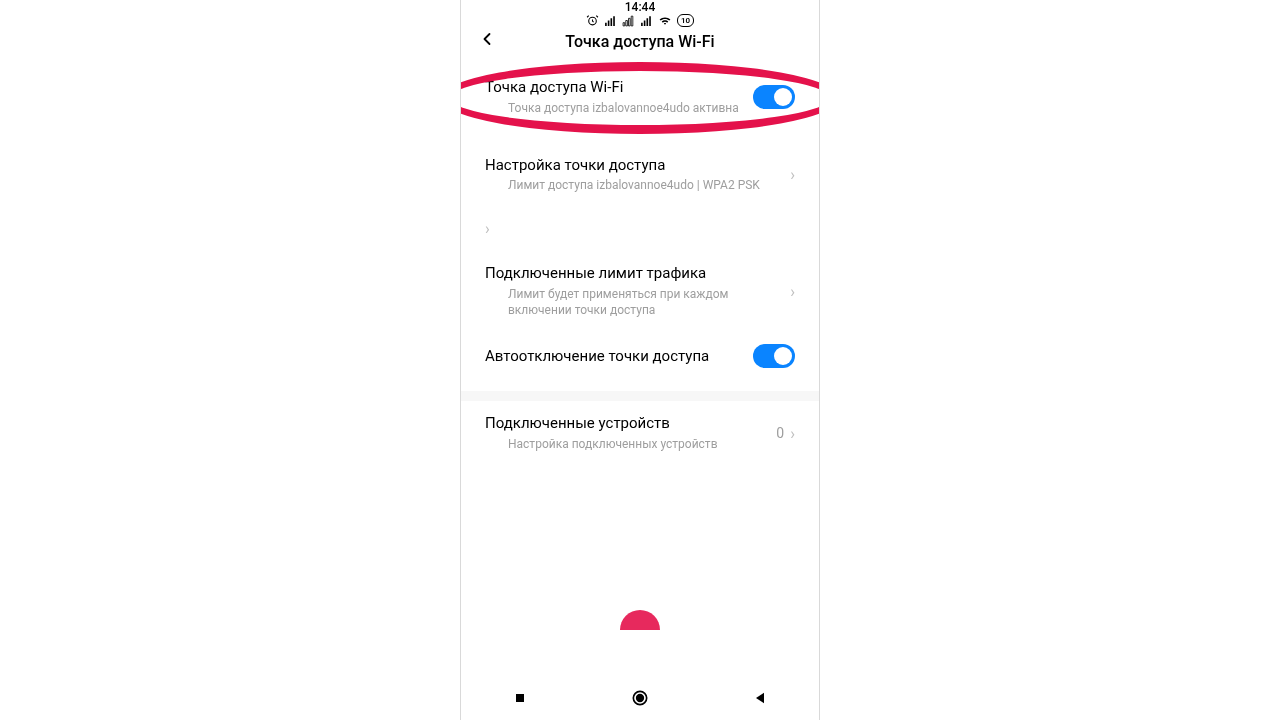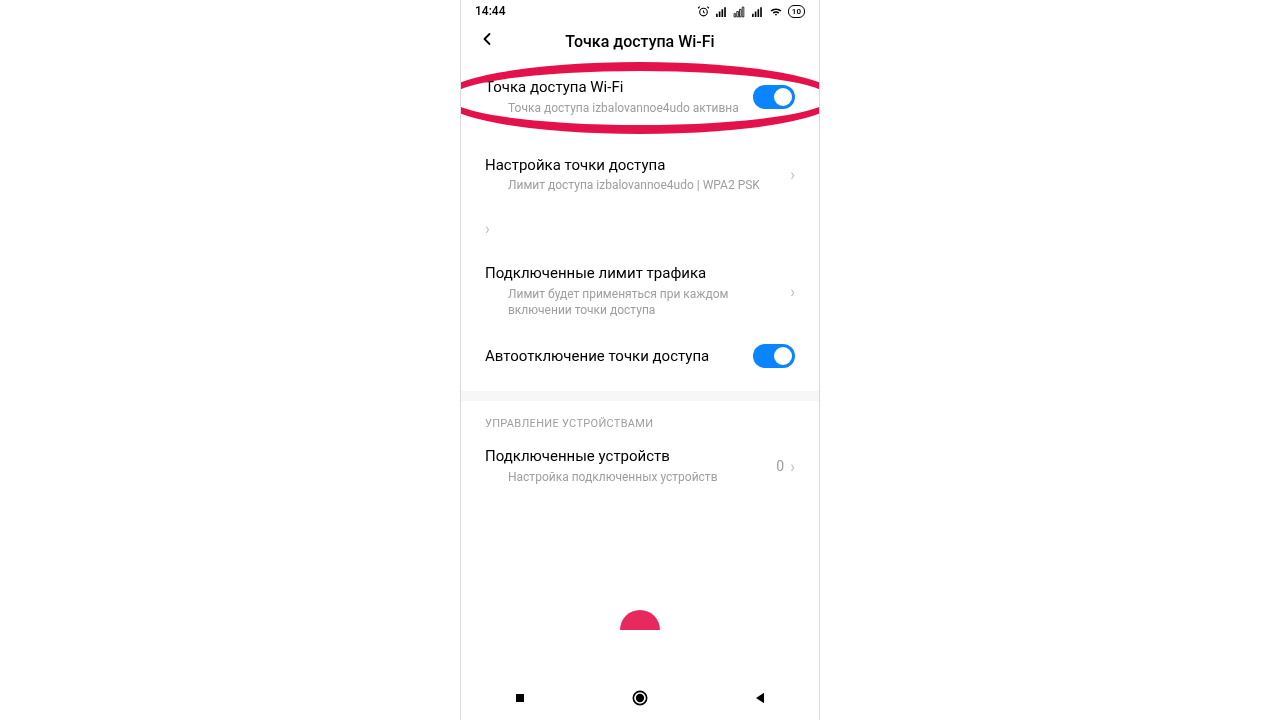--- a/index.html
+++ b/index.html
@@ -26,20 +26,21 @@
     
     .statusbar {
       height: 22px;
       display: flex;
       align-items: center;
       justify-content: space-between;
       padding: 0 14px;
       font-size: 12px;
       color: #000;
       font-weight: 500;
+      flex-direction: column;
     }
     .sb-right { display: flex; align-items: center; gap: 5px; }
     .sb-icon { display: inline-flex; }
     
     .header {
       height: 38px;
       display: flex;
       align-items: center;
       position: relative;
       padding: 0 16px;
@@ -196,21 +197,20 @@
 
     <div class="row">
       <div class="row-text">
         <div class="row-title">Автоотключение точки доступа</div>
       </div>
       <div class="toggle"></div>
     </div>
 
     <div class="section-divider"></div>
 
-    <div class="section-label">УПРАВЛЕНИЕ УСТРОЙСТВАМИ</div>
 
     <div class="row">
       <div class="row-text">
         <div class="row-title">Подключенные устройств</div>
         <div class="row-sub">Настройка подключенных устройств</div>
       </div>
       <span class="row-value">0</span>
       <span class="chevron">›</span>
     </div>
 

